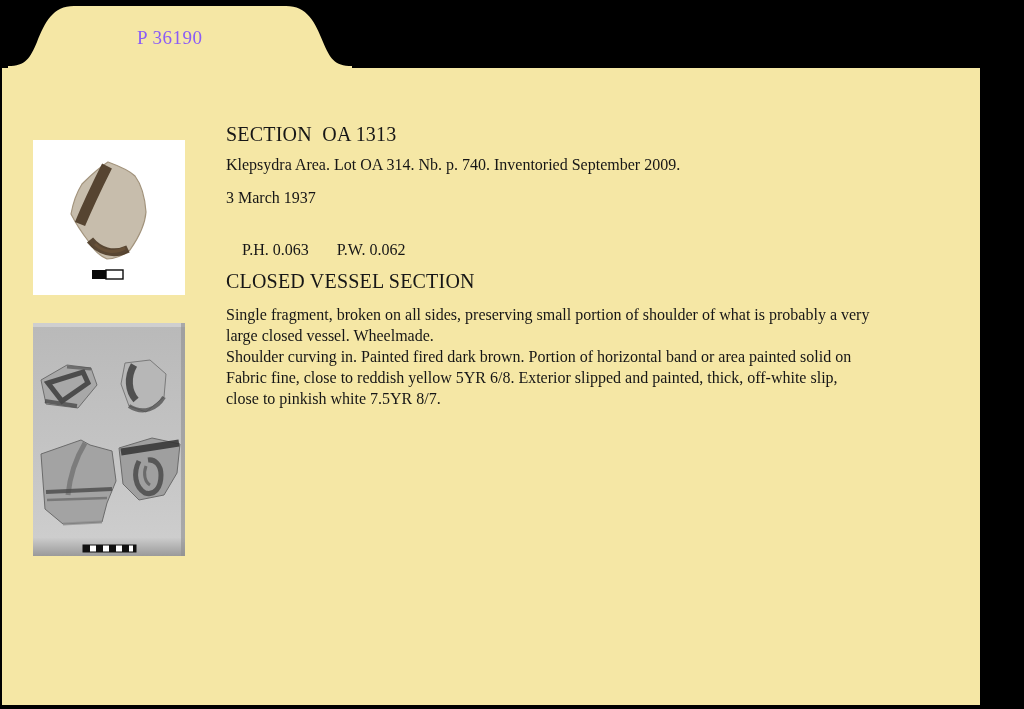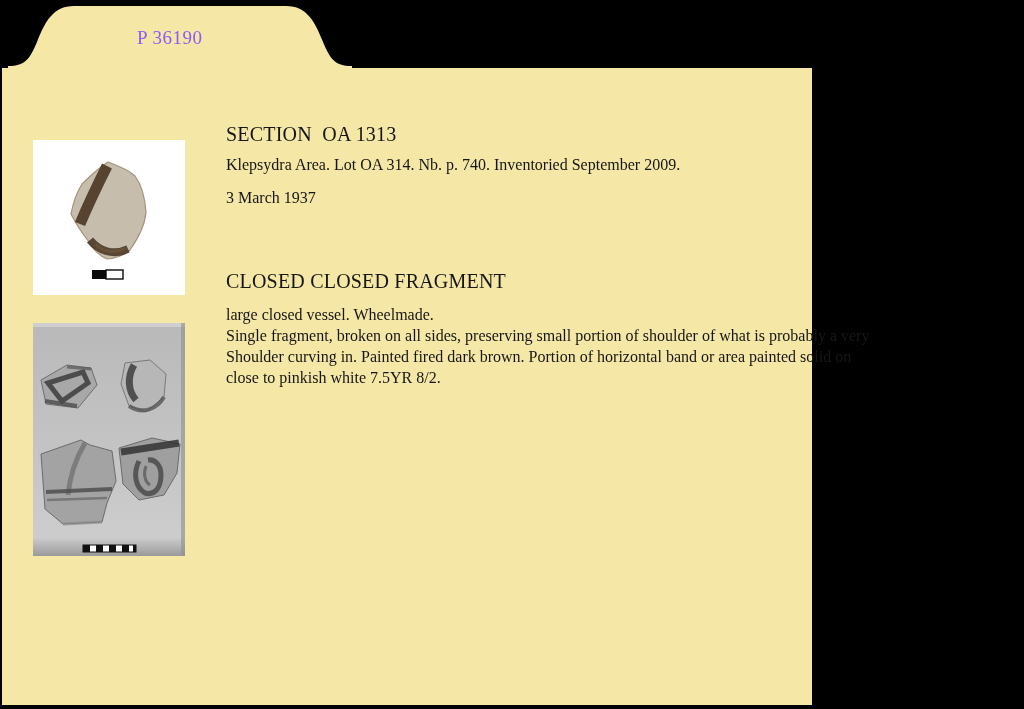--- a/index.html
+++ b/index.html
@@ -13,21 +13,21 @@
   
   .tab-svg { position: absolute; left: 8px; top: 4px; width: 345px; height: 65px; }
   .tab-label {
     position: absolute; left: 137px; top: 27px;
     font-size: 19px; color: #8b5cf6; letter-spacing: 0.5px;
     white-space: pre;
   }
   
   .card {
     position: absolute; left: 2px; top: 68px;
-    width: 810px; height: 637px;
+    width: 978px; height: 637px;
     background: #f5e7a5;
   }
   
   .photo { position: absolute; display: block; }
   .photo-color { left: 31px; top: 72px; width: 152px; height: 155px; background: #ffffff; }
   .photo-bw    { left: 31px; top: 255px; width: 152px; height: 233px; }
   
   .txt { position: absolute; left: 224px; color: #161616; }
   .heading {
     font-size: 20px; line-height: 24px;
@@ -120,23 +120,27 @@
       <rect x="100" y="222" width="3" height="7" fill="#111"></rect>
     </g>
   </svg>
 
   <div class="txt heading" style="top:54px;">SECTION  OA 1313</div>
 
   <div class="txt line" style="top:87px;">Klepsydra Area. Lot OA 314. Nb. p. 740. Inventoried September 2009.</div>
 
   <div class="txt line" style="top:120px;">3 March 1937</div>
 
+  <div class="txt line dimensions" style="top:152px;">
+    <span>P.H. 0.063</span><span class="dim-pw">P.W. 0.062</span>
+  </div>
 
-  <div class="txt heading" style="top:201px;">CLOSED CLOSED FRAGMENT</div>
+  <div class="txt heading" style="top:201px;">CLOSED VESSEL SECTION</div>
 
   <div class="txt para" style="top:236px;">
+    <div class="para-line">Single fragment, broken on all sides, preserving small portion of shoulder of what is probably a very</div>
     <div class="para-line">large closed vessel. Wheelmade.</div>
-    <div class="para-line">Single fragment, broken on all sides, preserving small portion of shoulder of what is probably a very</div>
     <div class="para-line">Shoulder curving in. Painted fired dark brown. Portion of horizontal band or area painted solid on</div>
-    <div class="para-line">close to pinkish white 7.5YR 8/2.</div>
+    <div class="para-line">Fabric fine, close to reddish yellow 5YR 6/8. Exterior slipped and painted, thick, off-white slip,</div>
+    <div class="para-line">close to pinkish white 7.5YR 8/7.</div>
   </div>
 
 </div>
 
 </body></html>

